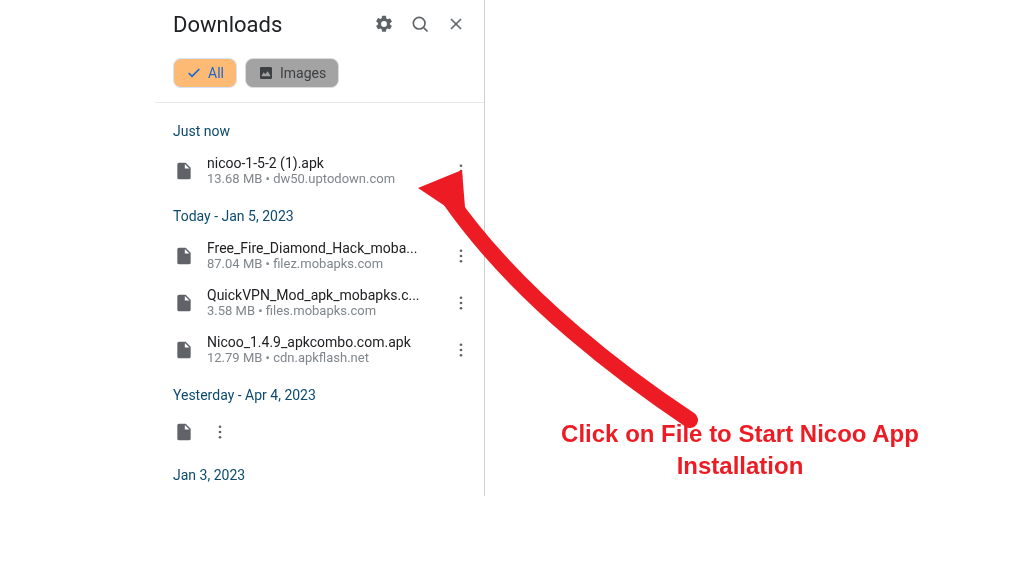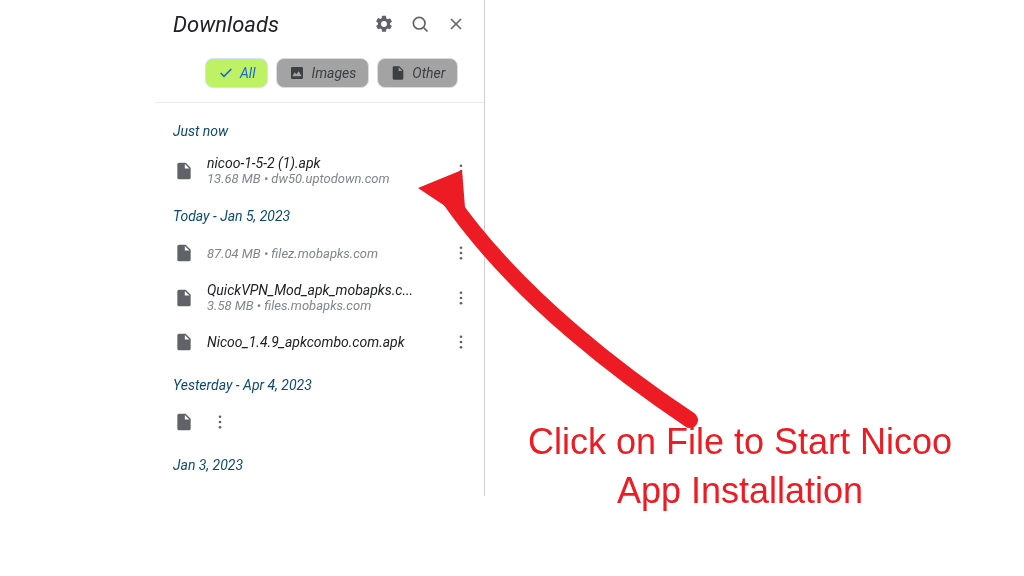--- a/index.html
+++ b/index.html
@@ -13,21 +13,20 @@
   }
   .panel {
     position: absolute;
     left: 155px;
     top: 0;
     width: 330px;
     height: 496px;
     background: #fff;
     border-right: 1px solid #d0d0d0;
     overflow: hidden;
-    font-style: italic;
   }
   .panel-header {
     display: flex;
     align-items: center;
     padding: 10px 14px 10px 18px;
     gap: 8px;
   }
   .panel-title {
     font-size: 22px;
     font-weight: 400;
@@ -57,24 +56,23 @@
     gap: 6px;
     border: 1px solid #dadce0;
     border-radius: 8px;
     padding: 6px 12px;
     font-size: 14px;
     color: #3c4043;
     background: #a3a3a3;
     cursor: pointer;
   }
   .chip.active {
-    background: #bef264;
+    background: #fdba74;
     color: #1967d2;
     border-color: #d2e3fc;
-    margin-left: 32px;
   }
   .chip svg { width: 16px; height: 16px; }
 
   .list { padding: 6px 0 0 0; }
   .section-label {
     font-size: 14px;
     color: #0c4a6e;
     padding: 14px 18px 8px 18px;
   }
   .row {
@@ -123,22 +121,22 @@
     cursor: pointer;
   }
   .row-more svg { width: 18px; height: 18px; }
 
   .annotation-text {
     position: absolute;
     left: 500px;
     top: 418px;
     width: 480px;
     color: #ed1c24;
-    font-size: 36px;
-    font-weight: 400;
+    font-size: 24px;
+    font-weight: 700;
     text-align: center;
     line-height: 1.35;
     font-family: "Segoe UI", Arial, sans-serif;
   }
   .arrow {
     position: absolute;
     pointer-events: none;
   }
 </style>
 </head>
@@ -173,26 +171,20 @@
           <polyline points="20 6 9 17 4 12"></polyline>
         </svg>
       <span>All</span>
     </div>
     <div class="chip">
       <svg viewBox="0 0 24 24" fill="currentColor">
           <path d="M21 19V5a2 2 0 0 0-2-2H5a2 2 0 0 0-2 2v14a2 2 0 0 0 2 2h14a2 2 0 0 0 2-2zM8.5 11l2.5 3 3.5-4.5L19 17H5l3.5-6z"></path>
         </svg>
       <span>Images</span>
     </div>
-    <div class="chip">
-      <svg viewBox="0 0 24 24" fill="currentColor">
-          <path d="M14 2H6a2 2 0 0 0-2 2v16a2 2 0 0 0 2 2h12a2 2 0 0 0 2-2V8l-6-6zM13 9V3.5L18.5 9H13z"></path>
-        </svg>
-      <span>Other</span>
-    </div>
   </div>
 
   <div class="list">
 
     <div class="section-label">Just now</div>
 
     <div class="row">
       <div class="row-icon">
         <svg viewBox="0 0 24 24" fill="currentColor">
             <path d="M14 2H6a2 2 0 0 0-2 2v16a2 2 0 0 0 2 2h12a2 2 0 0 0 2-2V8l-6-6zM13 9V3.5L18.5 9H13z"></path>
@@ -213,20 +205,21 @@
 
     <div class="section-label">Today - Jan 5, 2023</div>
 
     <div class="row">
       <div class="row-icon">
         <svg viewBox="0 0 24 24" fill="currentColor">
             <path d="M14 2H6a2 2 0 0 0-2 2v16a2 2 0 0 0 2 2h12a2 2 0 0 0 2-2V8l-6-6zM13 9V3.5L18.5 9H13z"></path>
           </svg>
       </div>
       <div class="row-body">
+        <div class="row-title">Free_Fire_Diamond_Hack_moba...</div>
         <div class="row-sub">87.04 MB • filez.mobapks.com</div>
       </div>
       <div class="row-more">
         <svg viewBox="0 0 24 24" fill="currentColor">
             <circle cx="12" cy="5" r="1.8"></circle>
             <circle cx="12" cy="12" r="1.8"></circle>
             <circle cx="12" cy="19" r="1.8"></circle>
           </svg>
       </div>
     </div>
@@ -251,20 +244,21 @@
     </div>
 
     <div class="row">
       <div class="row-icon">
         <svg viewBox="0 0 24 24" fill="currentColor">
             <path d="M14 2H6a2 2 0 0 0-2 2v16a2 2 0 0 0 2 2h12a2 2 0 0 0 2-2V8l-6-6zM13 9V3.5L18.5 9H13z"></path>
           </svg>
       </div>
       <div class="row-body">
         <div class="row-title">Nicoo_1.4.9_apkcombo.com.apk</div>
+        <div class="row-sub">12.79 MB • cdn.apkflash.net</div>
       </div>
       <div class="row-more">
         <svg viewBox="0 0 24 24" fill="currentColor">
             <circle cx="12" cy="5" r="1.8"></circle>
             <circle cx="12" cy="12" r="1.8"></circle>
             <circle cx="12" cy="19" r="1.8"></circle>
           </svg>
       </div>
     </div>
 

